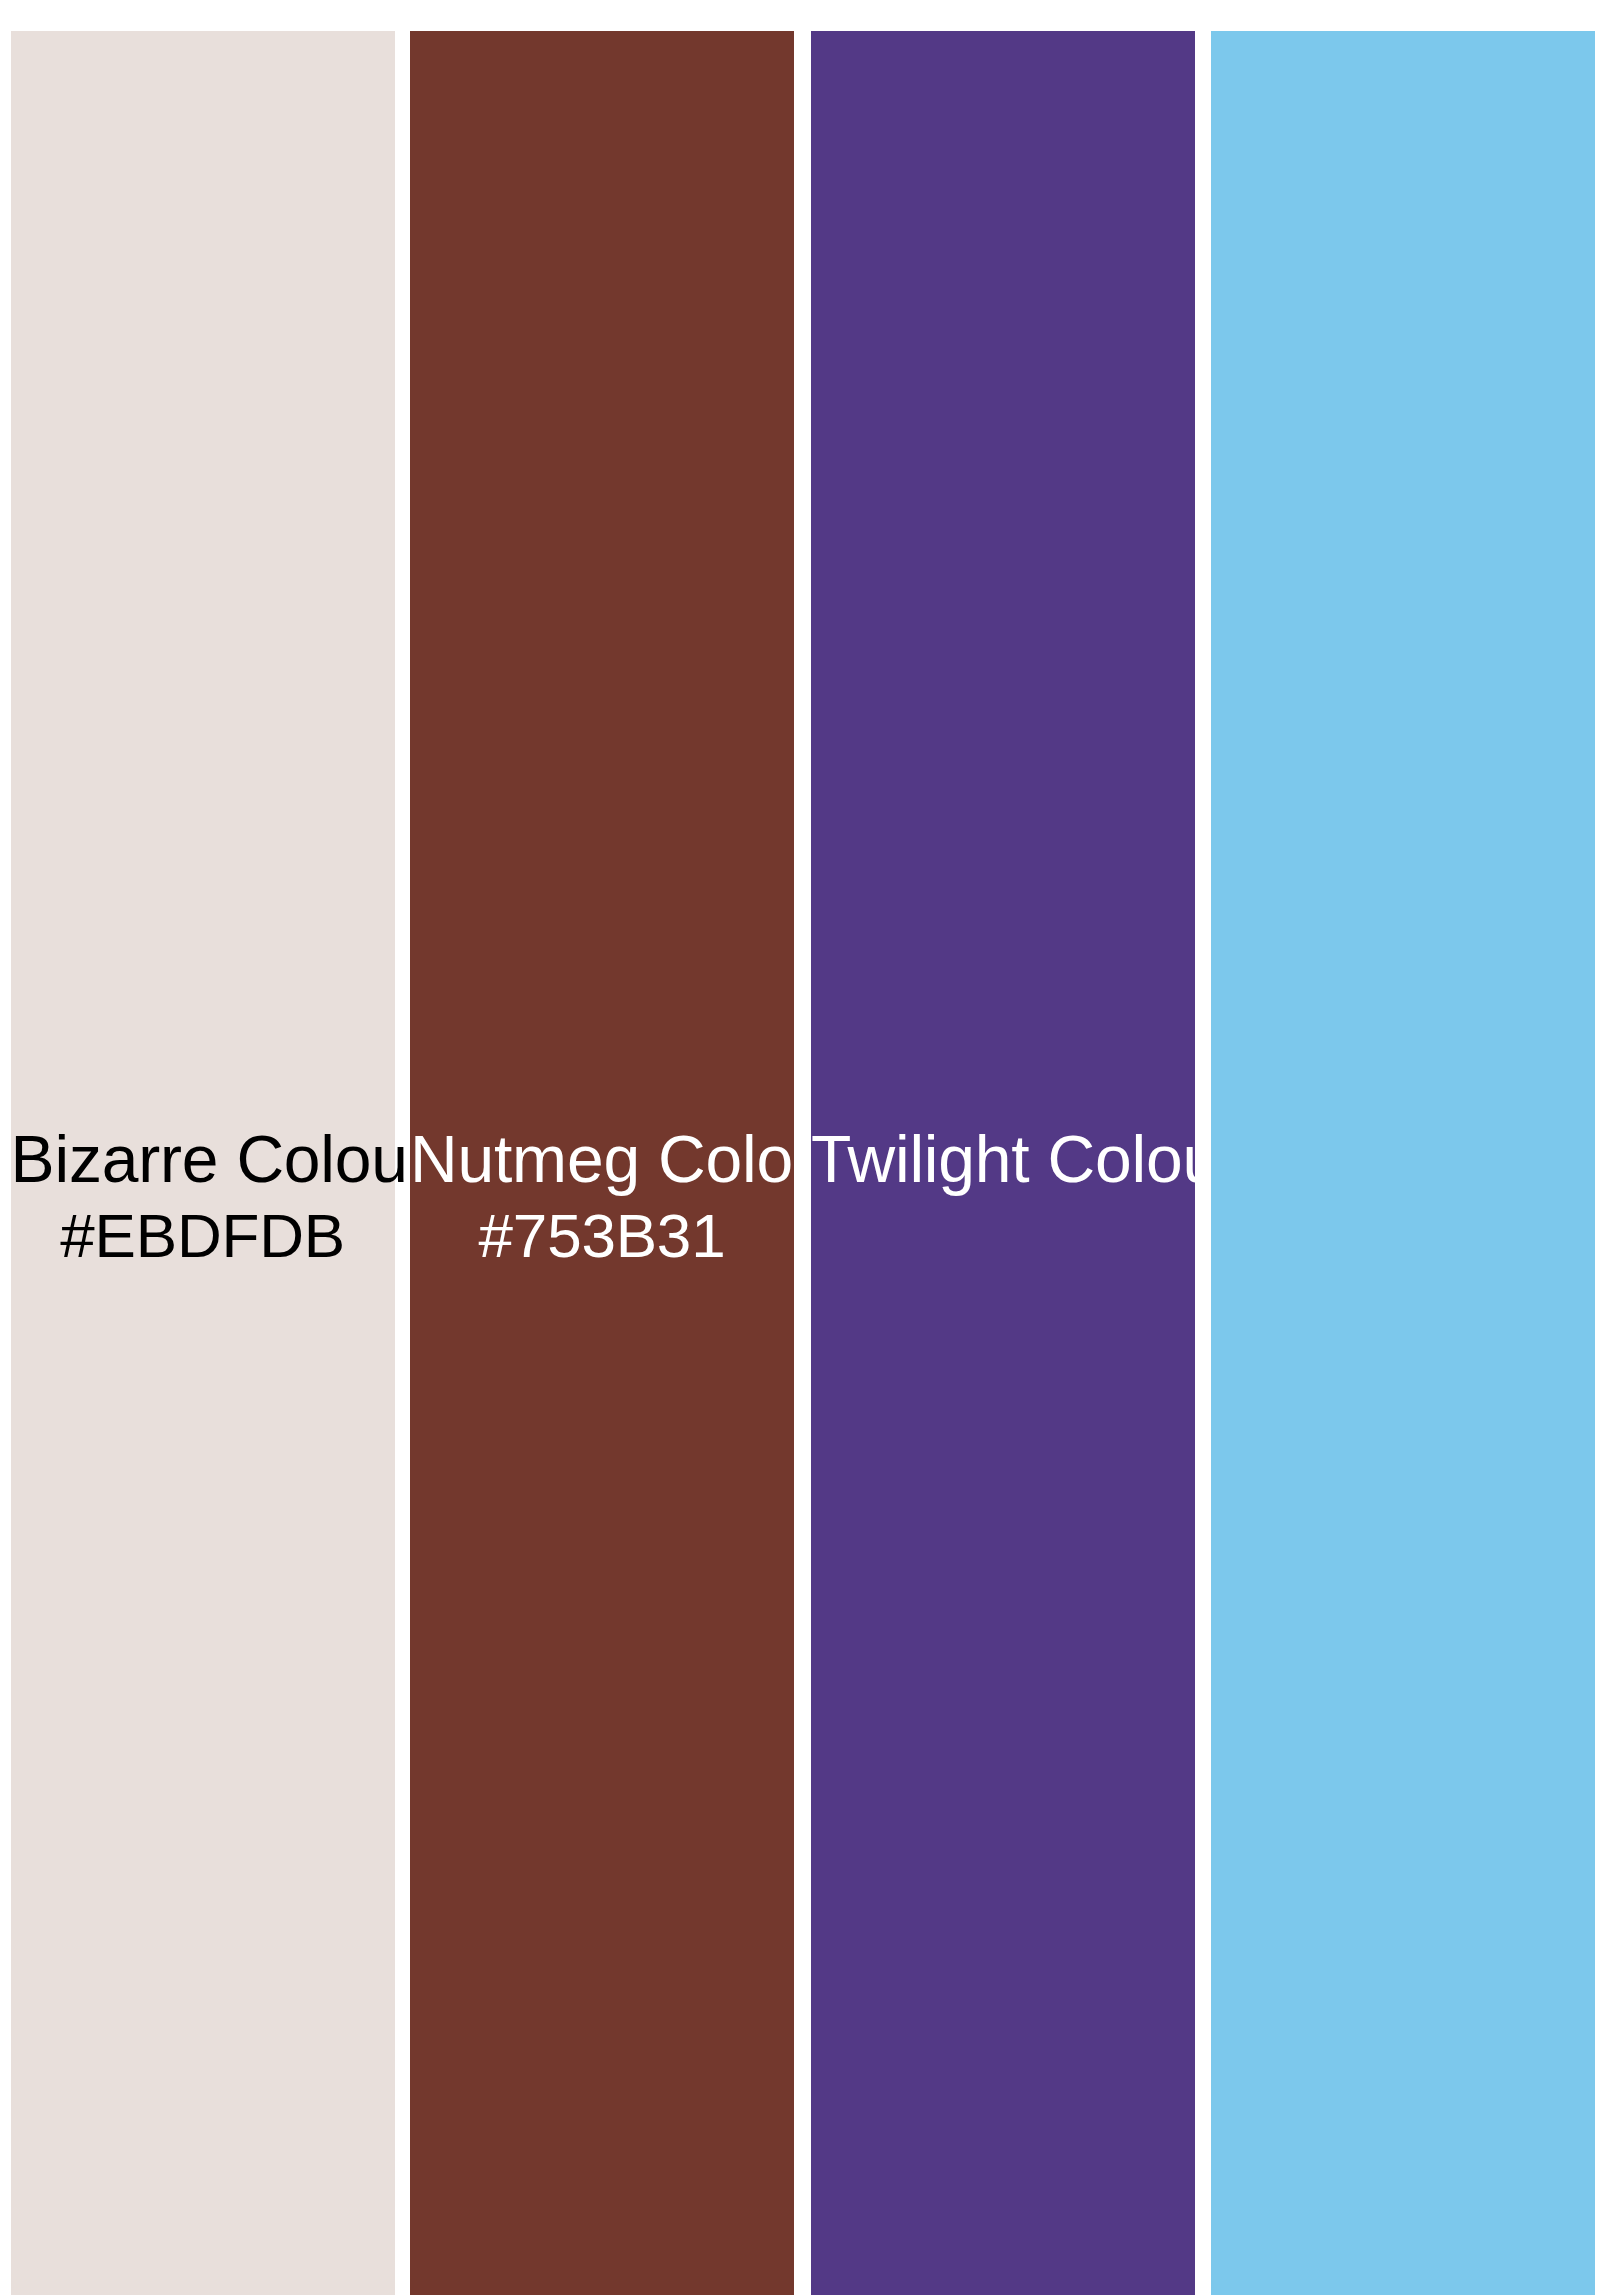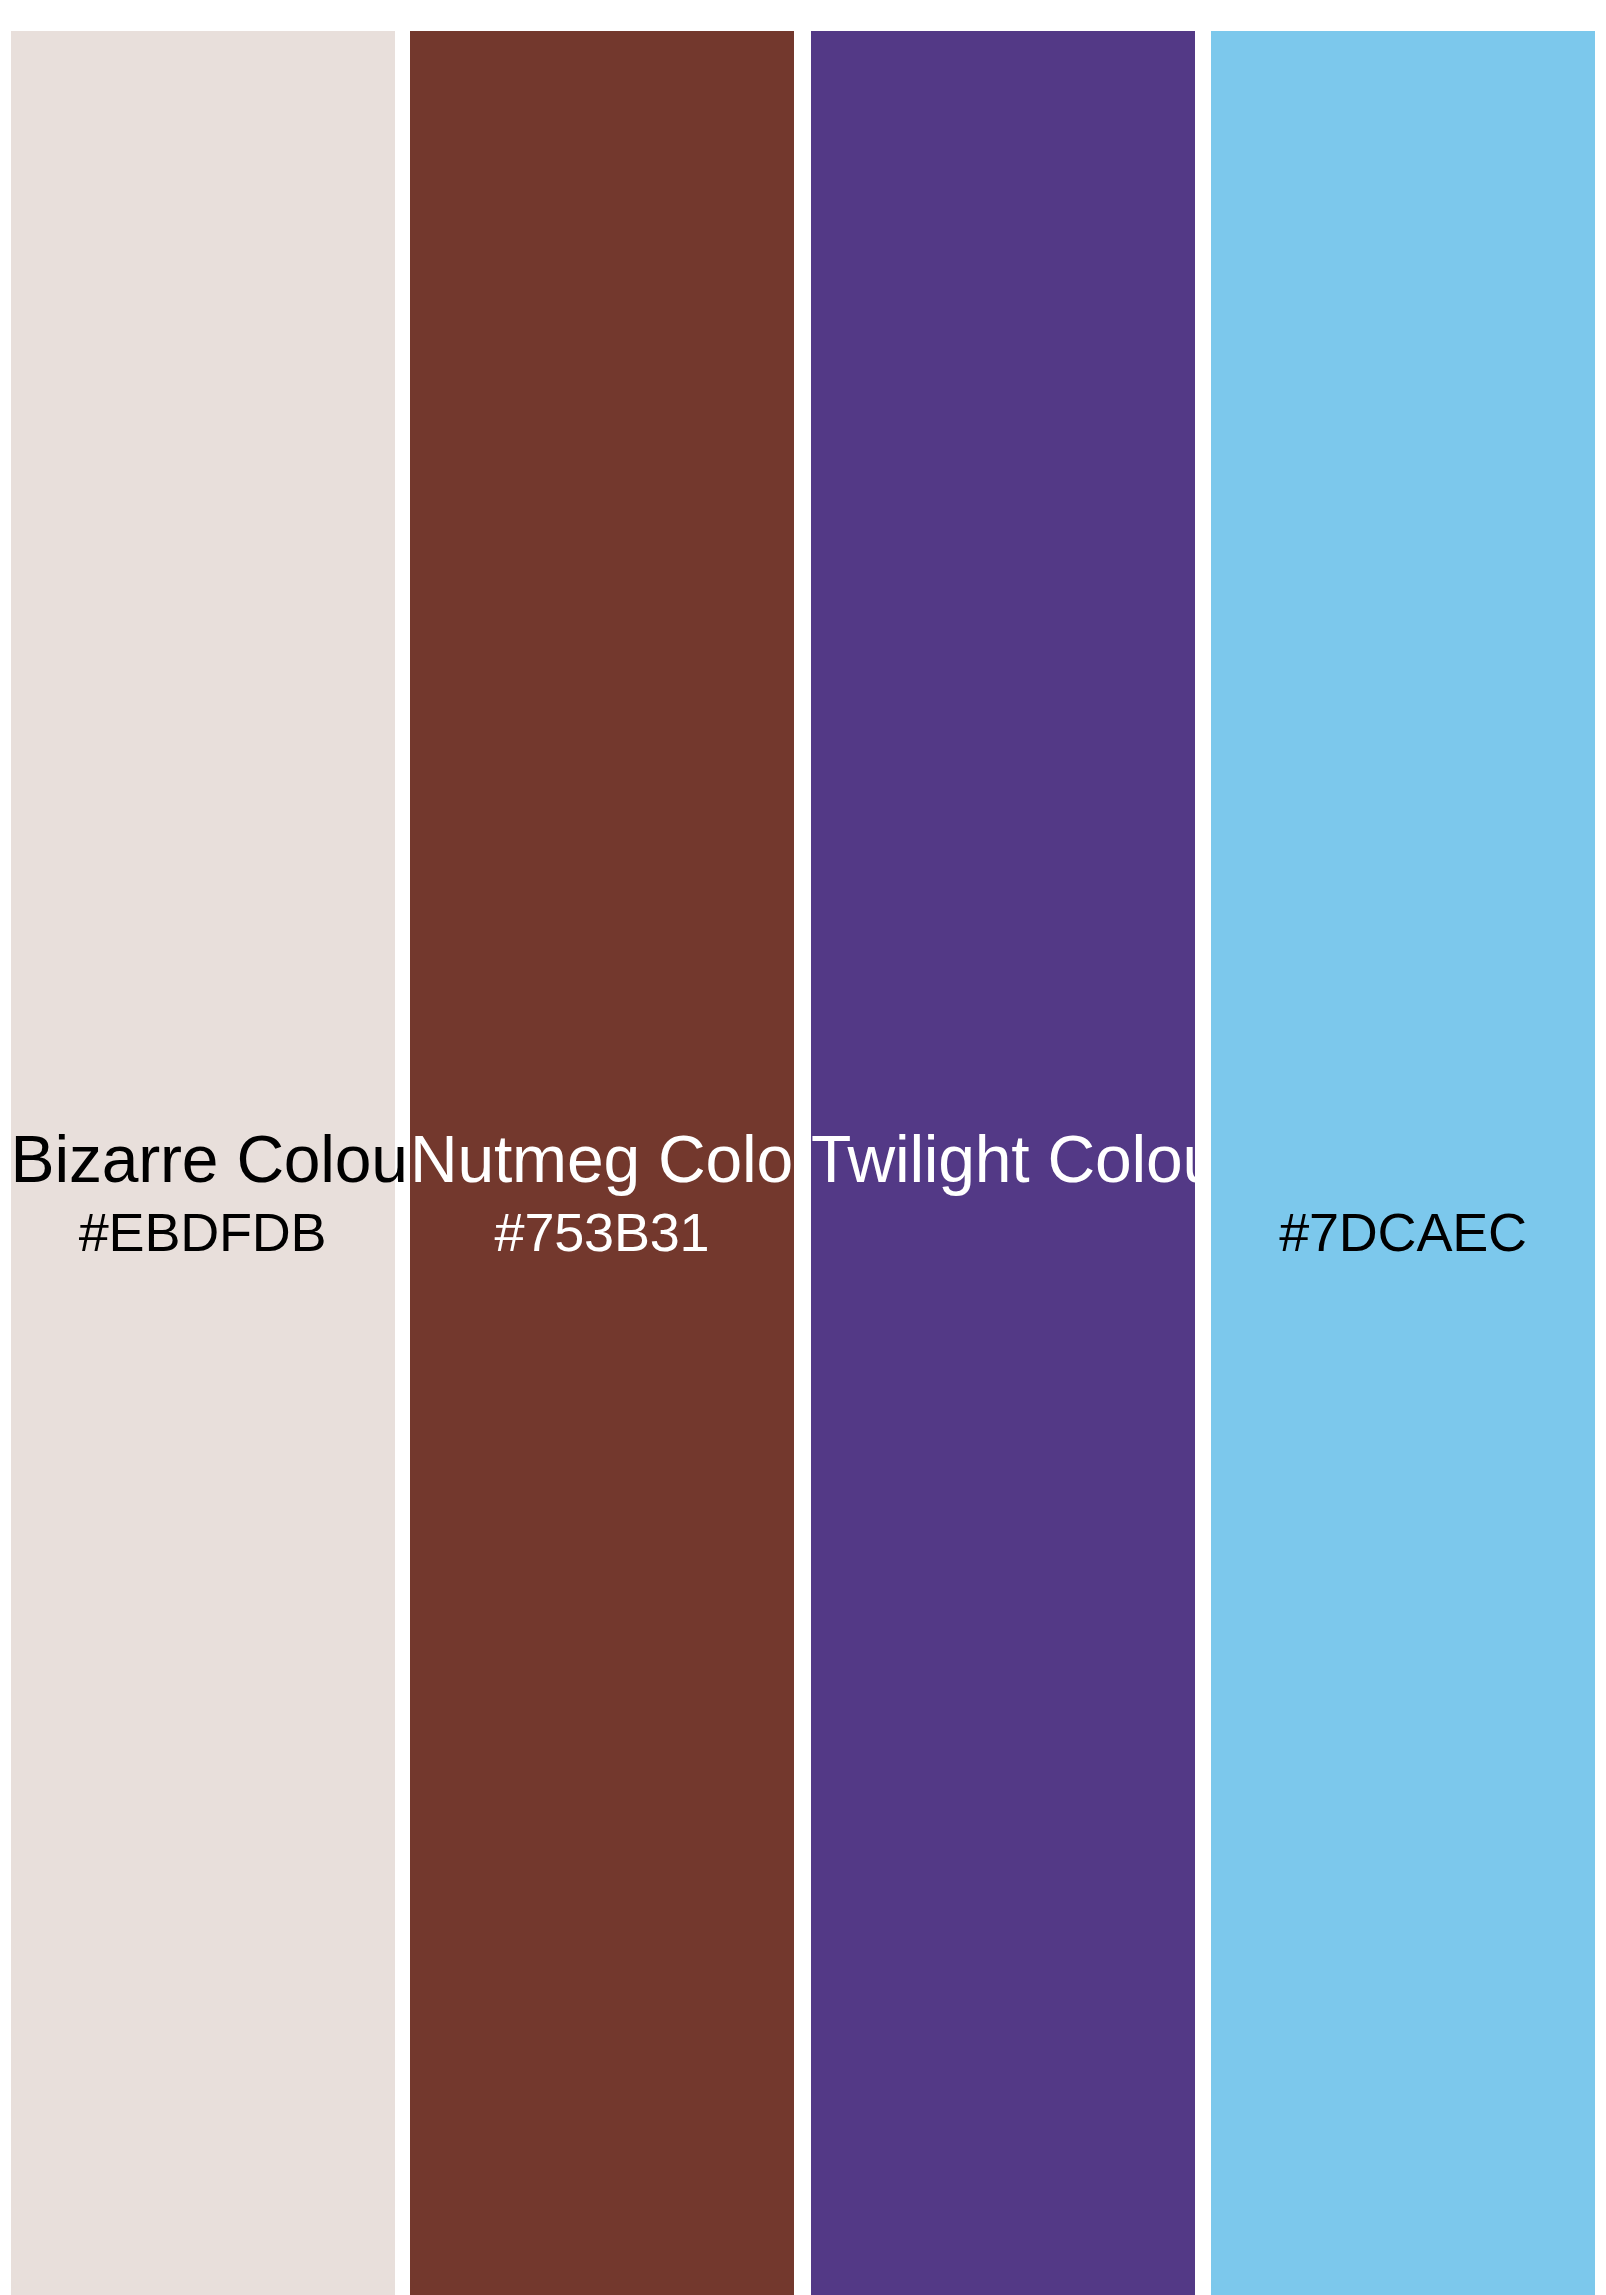--- a/index.html
+++ b/index.html
@@ -48,21 +48,21 @@
     white-space: nowrap;
   }
 
   .label-name {
     top: 1095px;
     font-size: 66px;
   }
 
   .label-hex {
     top: 1174px;
-    font-size: 54px;
+    font-size: 62px;
   }
 
   .text-dark  { color: #000000; }
   .text-light { color: #ffffff; }
 </style>
 </head>
 <body style="background-color: rgb(255, 255, 255);">
 
 <div id="palette-board">
 
@@ -74,17 +74,16 @@
   <div class="swatch col-1" style="background-color: rgb(115, 56, 45);">
     <div class="swatch-label label-name text-light">Nutmeg Colour</div>
     <div class="swatch-label label-hex text-light">#753B31</div>
   </div>
 
   <div class="swatch col-2" style="background-color: rgb(83, 57, 134);">
     <div class="swatch-label label-name text-light">Twilight Colour</div>
   </div>
 
   <div class="swatch col-3" style="background-color: rgb(124, 200, 236);">
-    <div class="swatch-label label-hex text-dark">#7DCAEC</div>
   </div>
 
 </div>
 
 
 </body></html>

